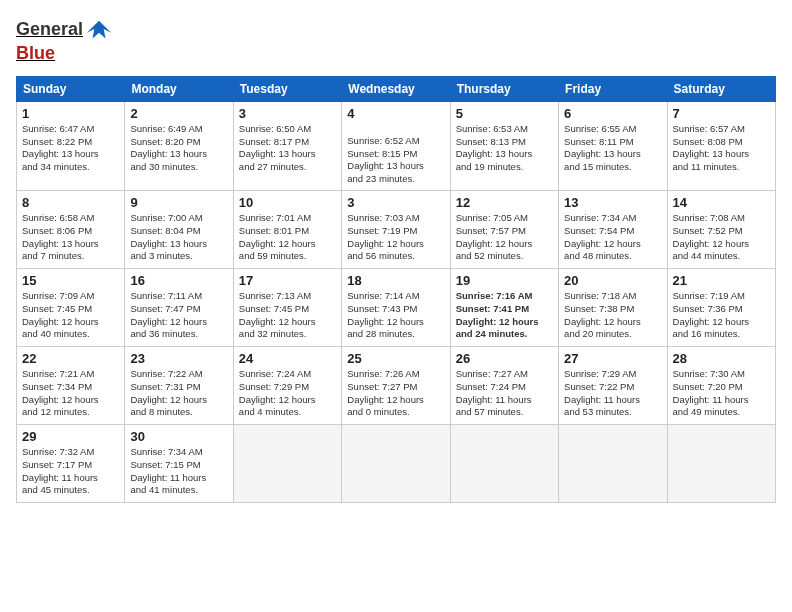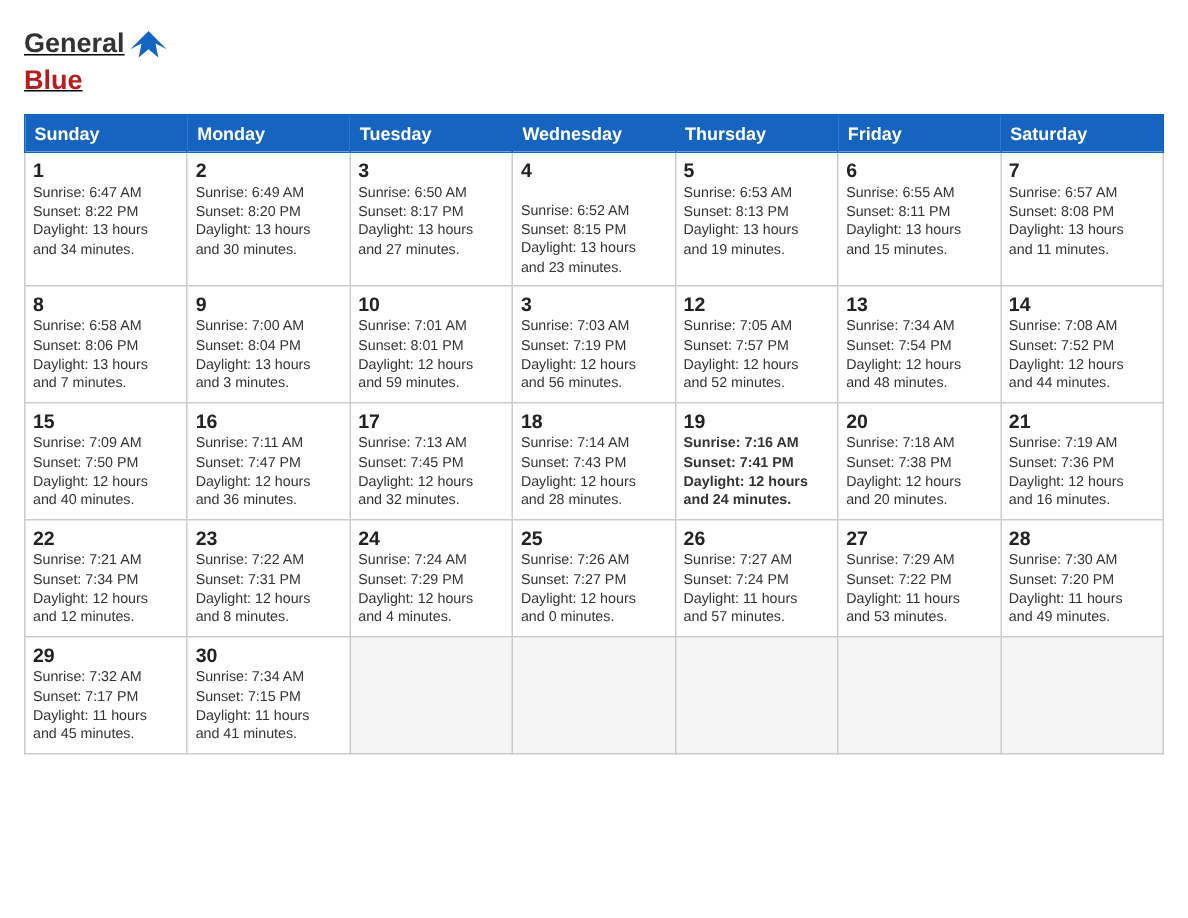--- a/index.html
+++ b/index.html
@@ -224,21 +224,21 @@
             <div class="day-info" style="white-space: pre-line;">Sunrise: 7:08 AM
 Sunset: 7:52 PM
 Daylight: 12 hours
 and 44 minutes.</div>
           </td>
         </tr>
         <tr>
           <td>
             <span class="day-number">15</span>
             <div class="day-info" style="white-space: pre-line;">Sunrise: 7:09 AM
-Sunset: 7:50 PM
+Sunset: 7:45 PM
 Daylight: 12 hours
 and 40 minutes.</div>
           </td>
           <td>
             <span class="day-number">16</span>
             <div class="day-info" style="white-space: pre-line;">Sunrise: 7:11 AM
 Sunset: 7:47 PM
 Daylight: 12 hours
 and 36 minutes.</div>
           </td>

